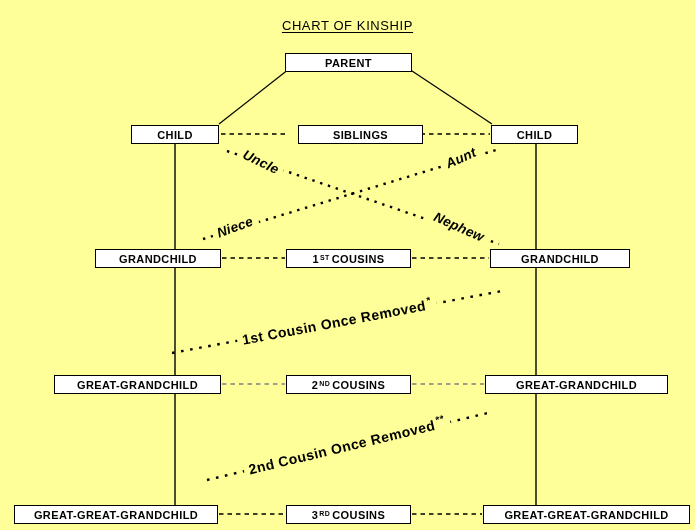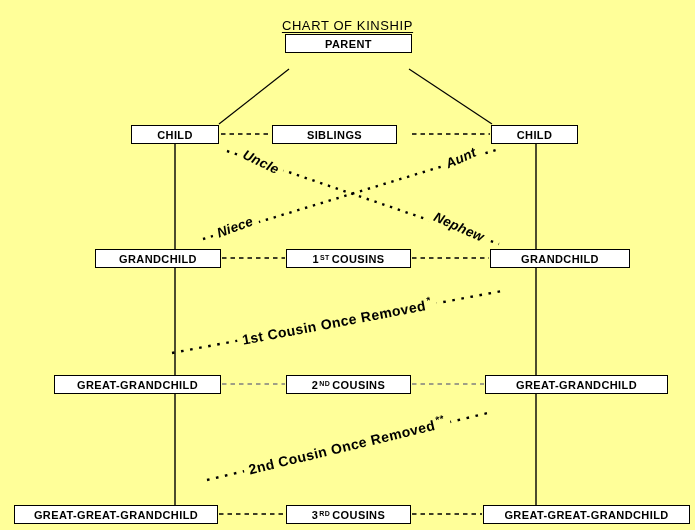--- a/index.html
+++ b/index.html
@@ -65,28 +65,28 @@
     <line class="dash gray" x1="412" y1="384" x2="484" y2="384"></line>
     <line class="dash" x1="219" y1="514" x2="285" y2="514"></line>
     <line class="dash" x1="412" y1="514" x2="482" y2="514"></line>
 
     <line class="dots" x1="227" y1="151" x2="499" y2="244"></line>
     <line class="dots" x1="203" y1="239" x2="496" y2="150"></line>
     <line class="dots wide" x1="172" y1="353" x2="502" y2="291"></line>
     <line class="dots wide" x1="207" y1="480" x2="492" y2="412"></line>
   </svg>
 
-  <div class="box" style="left:285px;top:34px;width:125px;">
+  <div class="box" style="left:285px;top:53px;width:125px;">
     <span>PARENT</span>
   </div>
 
   <div class="box" style="left:131px;top:125px;width:86px;">
     <span>CHILD</span>
   </div>
-  <div class="box" style="left:272px;top:125px;width:123px;">
+  <div class="box" style="left:298px;top:125px;width:123px;">
     <span>SIBLINGS</span>
   </div>
   <div class="box" style="left:491px;top:125px;width:85px;">
     <span>CHILD</span>
   </div>
 
   <div class="box" style="left:95px;top:249px;width:124px;">
     <span>GRANDCHILD</span>
   </div>
   <div class="box" style="left:286px;top:249px;width:123px;">

